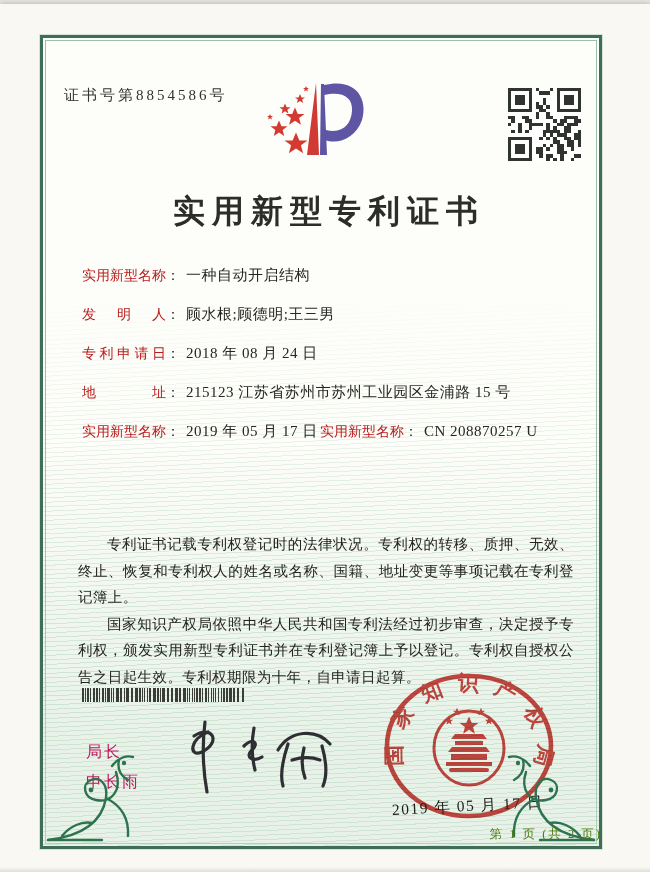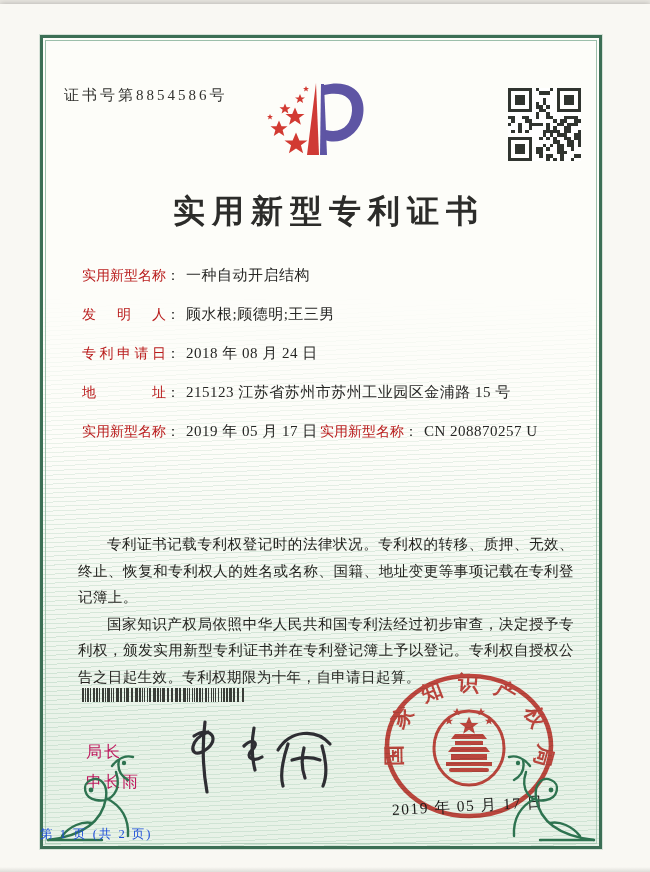--- a/index.html
+++ b/index.html
@@ -58,22 +58,22 @@
   .body-text p { text-indent:2em; letter-spacing:.4px; }
   .barcode { position:absolute; left:82px; top:684px; width:163px; height:14px; }
   .director { position:absolute; left:86px; top:733px; font-size:16px; color:#be185d; line-height:30px; letter-spacing:2px; }
   .signature { position:absolute; left:178px; top:712px; width:170px; height:84px; }
   .seal { position:absolute; left:383px; top:668px; width:172px; height:148px; mix-blend-mode:multiply; }
   .seal-date {
     position:absolute; left:392px; top:792px; font-size:15.5px; color:#1d1d1b;
     letter-spacing:1.5px; transform:rotate(-3deg); white-space:nowrap;
   }
   .footer {
-    position:absolute; left:40px; top:822px; width:562px; text-align:left;
-    font-size:12.5px; letter-spacing:2px; color:#1d4ed8;
+    position:absolute; left:40px; top:822px; width:562px; text-align:right;
+    font-size:12.5px; letter-spacing:2px; color:#4d7c0f;
   }
   .flourish { position:absolute; width:92px; height:98px; }
   .flourish.bl { left:44px; top:742px; }
   .flourish.br { left:506px; top:742px; transform:scaleX(-1); }
 </style>
 </head>
 <body>
 
 <div class="page">
 

